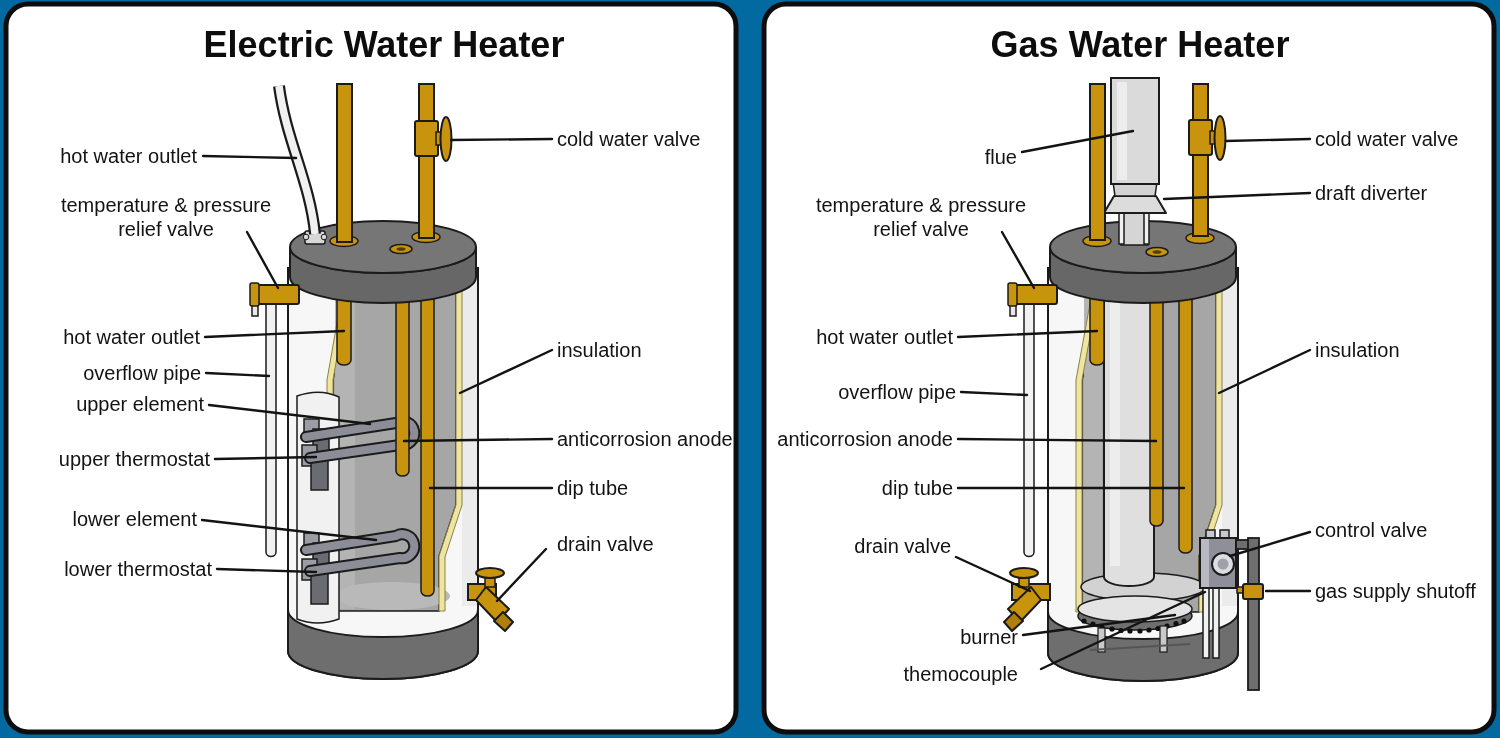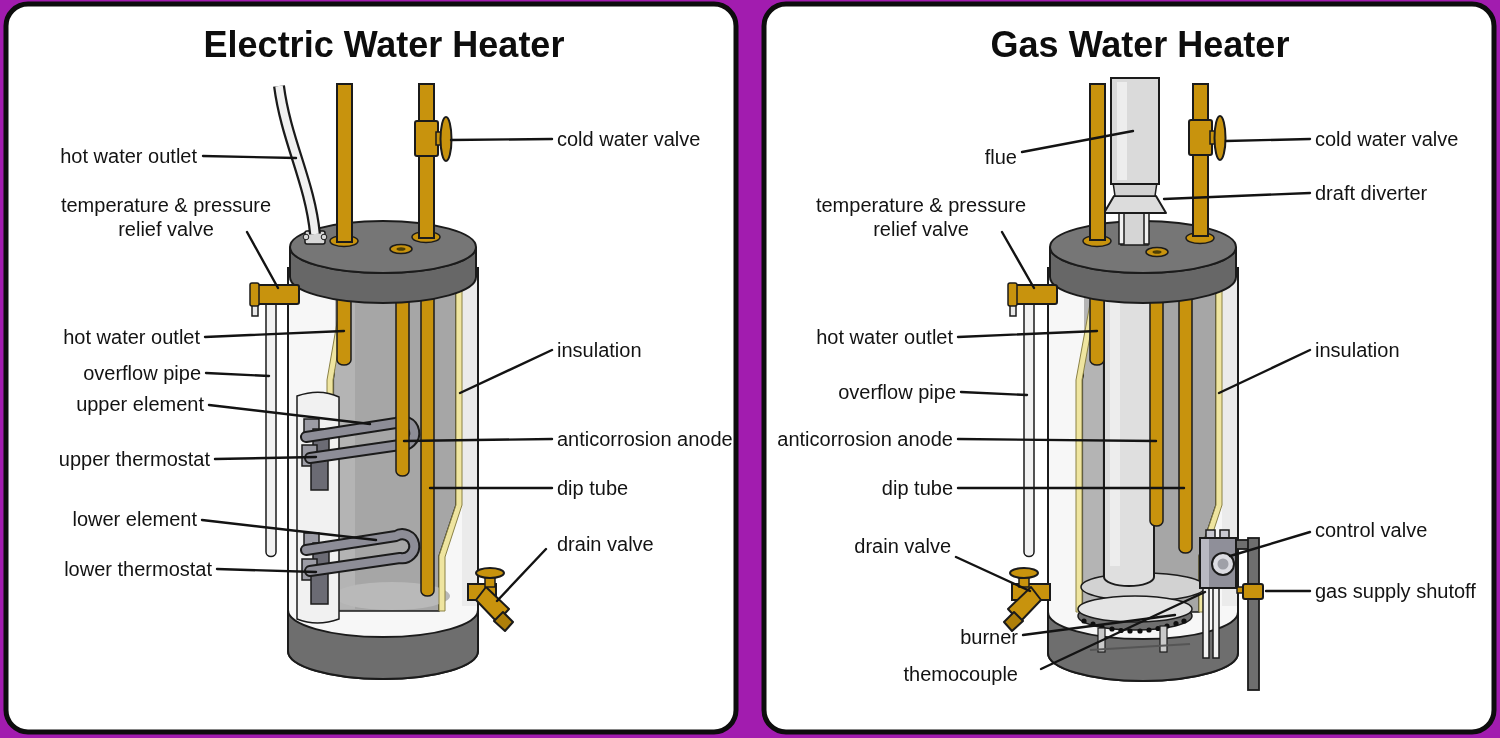--- a/index.html
+++ b/index.html
@@ -1,16 +1,16 @@
 <!DOCTYPE html>
 <html><head>
 <meta charset="utf-8">
 <style>
   html,body{margin:0;padding:0;background:#ffffff;}
-  .stage{position:relative;width:1500px;height:738px;background:#a21caf;overflow:hidden;
+  .stage{position:relative;width:1500px;height:738px;background:#0369a1;overflow:hidden;
          font-family:"Liberation Sans",sans-serif;}
   svg{position:absolute;left:0;top:0;}
   .title{font-family:"Liberation Sans",sans-serif;font-size:36px;font-weight:bold;fill:#0d0d0d;text-anchor:middle;}
   .lbl{font-family:"Liberation Sans",sans-serif;font-size:20px;fill:#131313;dominant-baseline:central;}
   .end{text-anchor:end;}
   .mid{text-anchor:middle;}
   .conn{stroke:#131313;stroke-width:2.4;stroke-linecap:round;fill:none;}
   .outl{stroke:#1b1b1b;stroke-width:2;}
   .thin{stroke:#1b1b1b;stroke-width:1.5;}
   .gold{fill:#C8930D;}

